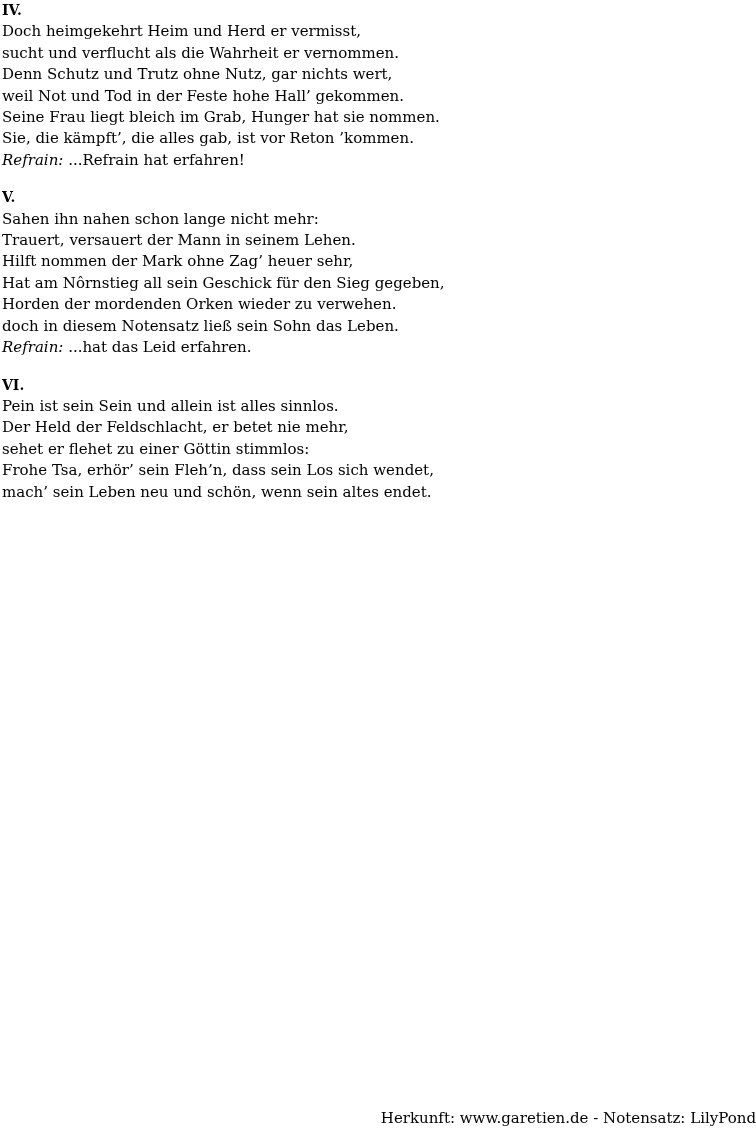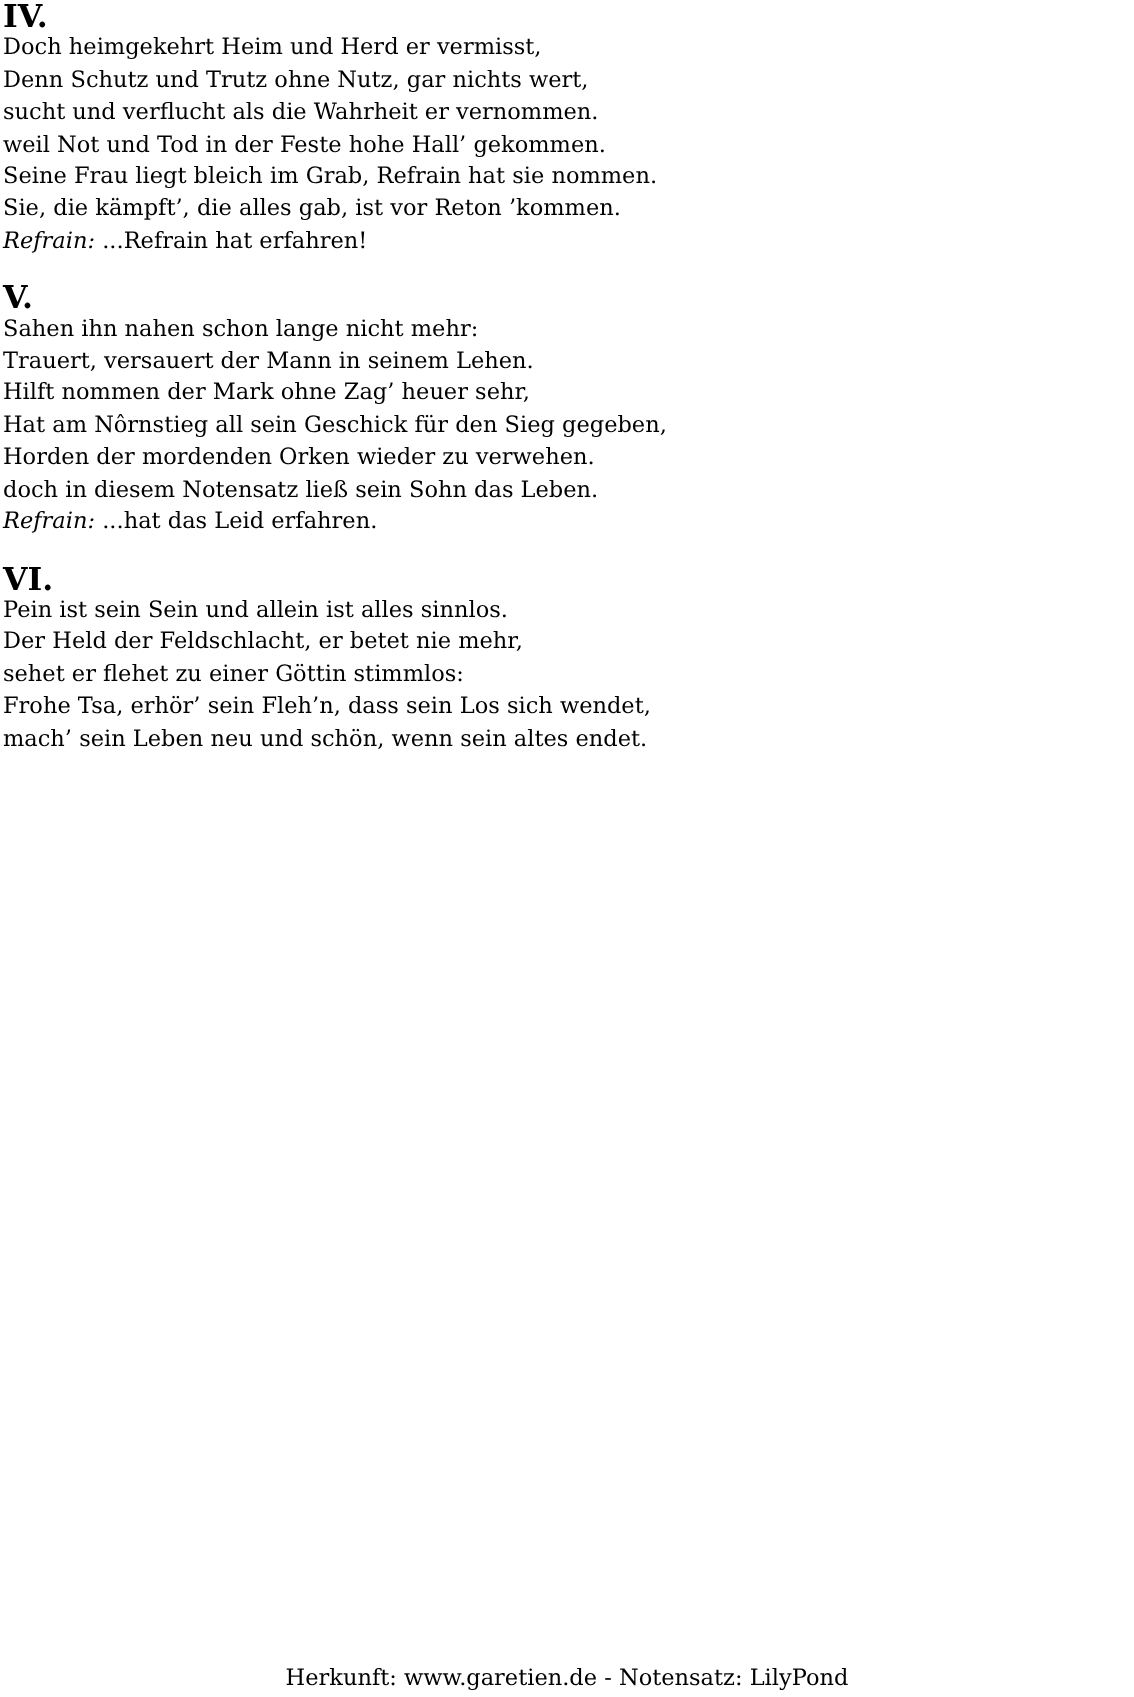--- a/index.html
+++ b/index.html
@@ -20,21 +20,21 @@
     position: absolute;
     top: 0;
     left: 2px;
     right: 0;
   }
   .stanza {
     margin: 0 0 16px 0;
   }
   .stanza-number {
     margin: 0;
-    font-size: 21px;
+    font-size: 14px;
     line-height: 21.4px;
     font-weight: bold;
   }
   .line {
     margin: 0;
     font-size: 15px;
     line-height: 21.4px;
     white-space: pre-wrap;
   }
   .refrain-label {
@@ -42,38 +42,38 @@
     margin-top: 45px;
   }
   .refrain-text {
     white-space: pre-wrap;
   }
   .page-footer {
     position: absolute;
     left: 0;
     right: 0;
     top: 1108px;
-    text-align: center;
+    text-align: right;
     font-size: 15px;
     line-height: 21px;
   }
 </style>
 </head>
 <body>
 
 <div class="page">
   <div class="lyrics">
 
     <section class="stanza">
       <h2 class="stanza-number">IV.</h2>
       <p class="line">Doch heimgekehrt Heim und Herd er vermisst,</p>
+      <p class="line">sucht und verflucht als die Wahrheit er vernommen.</p>
       <p class="line">Denn Schutz und Trutz ohne Nutz, gar nichts wert,</p>
-      <p class="line">sucht und verflucht als die Wahrheit er vernommen.</p>
       <p class="line">weil Not und Tod in der Feste hohe Hall’ gekommen.</p>
-      <p class="line">Seine Frau liegt bleich im Grab, Refrain hat sie nommen.</p>
+      <p class="line">Seine Frau liegt bleich im Grab, Hunger hat sie nommen.</p>
       <p class="line">Sie, die kämpft’, die alles gab, ist vor Reton ’kommen.</p>
       <p class="line"><em class="refrain-label">Refrain:</em><span class="refrain-text"> ...Refrain hat erfahren!</span></p>
     </section>
 
     <section class="stanza">
       <h2 class="stanza-number">V.</h2>
       <p class="line">Sahen ihn nahen schon lange nicht mehr:</p>
       <p class="line">Trauert, versauert der Mann in seinem Lehen.</p>
       <p class="line">Hilft nommen der Mark ohne Zag’ heuer sehr,</p>
       <p class="line">Hat am Nôrnstieg all sein Geschick für den Sieg gegeben,</p>

